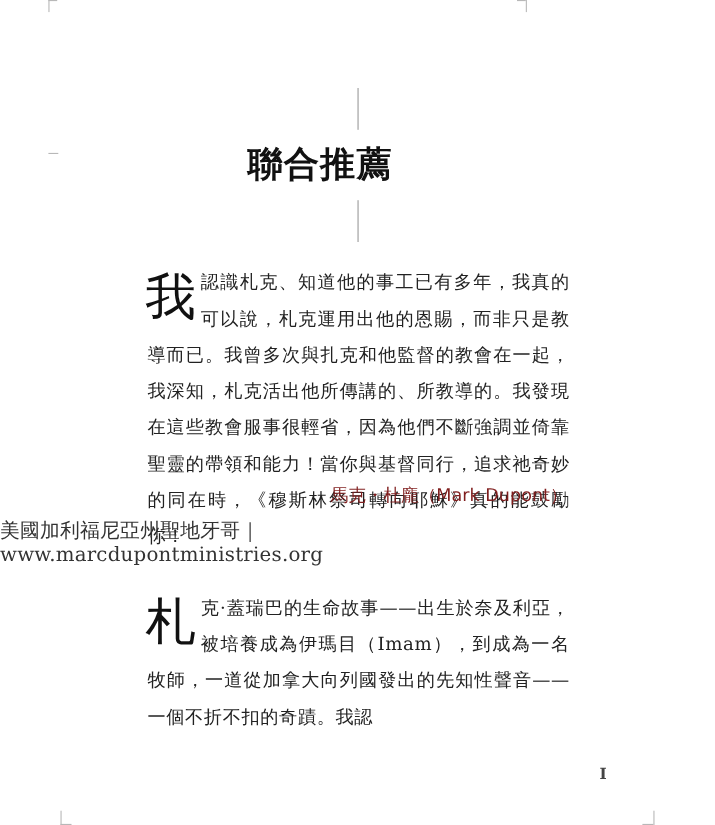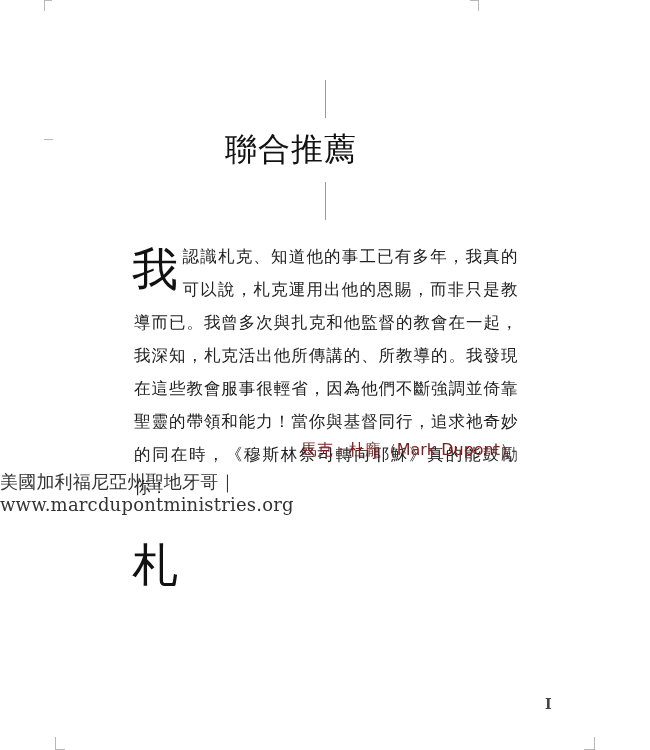--- a/index.html
+++ b/index.html
@@ -1,21 +1,21 @@
 <!DOCTYPE html>
 <html><head>
 <meta charset="utf-8">
 <style>
   html, body { margin: 0; padding: 0; background: #ffffff; }
   body { width: 650px; height: 750px; position: relative; overflow: hidden;
          font-family: "DejaVu Serif", "Liberation Serif", serif; color: #1a1a1a; }
   .crop { position: absolute; background: #b8b8b8; }
   .rule { position: absolute; left: 325px; width: 1px; background: #9a9a9a; }
   .title { position: absolute; top: 128px; left: 0; width: 582px; text-align: center;
-           font-size: 32px; font-weight: normal; letter-spacing: 1px; color: #111; }
+           font-size: 32px; font-weight: bold; letter-spacing: 1px; color: #111; }
   .para { position: absolute; left: 134px; width: 384px; font-size: 16.5px;
           line-height: 33px; text-align: justify; letter-spacing: 0.6px; color: #222; }
   .dropcap { float: left; font-size: 46px; line-height: 46px; margin: 6px 4px 0 -2px;
              color: #111; font-weight: normal; }
   .sig-name { position: absolute; top: 440px; right: 134px; font-size: 16px;
               font-family: "DejaVu Sans", "Liberation Sans", sans-serif; color: #7f1d1d; }
   .sig-loc { position: absolute; top: 470px; right: 134px; font-size: 18px;
              color: #333; letter-spacing: 0.2px; }
   .page-num { position: absolute; top: 696px; left: 545px; font-size: 14px;
               font-weight: bold; color: #444; }
@@ -39,15 +39,16 @@
 
 <div class="para" style="top:240px;">
   <span class="dropcap">我</span>
   <span>認識札克、知道他的事工已有多年，我真的可以說，札克運用出他的恩賜，而非只是教導而已。我曾多次與扎克和他監督的教會在一起，我深知，札克活出他所傳講的、所教導的。我發現在這些教會服事很輕省，因為他們不斷強調並倚靠聖靈的帶領和能力！當你與基督同行，追求祂奇妙的同在時，《穆斯林祭司轉向耶穌》真的能鼓勵你！</span>
 </div>
 <div class="sig-name">馬克・杜龐（Mark Dupont）</div>
 <div class="sig-loc">美國加利福尼亞州聖地牙哥｜www.marcdupontministries.org</div>
 
 <div class="para" style="top:536px;">
   <span class="dropcap">札</span>
+  <span>克·蓋瑞巴的生命故事——出生於奈及利亞，被培養成為伊瑪目（Imam），到成為一名牧師，一道從加拿大向列國發出的先知性聲音——一個不折不扣的奇蹟。我認</span>
 </div>
 
 <div class="page-num">I</div>
 
 </body></html>

